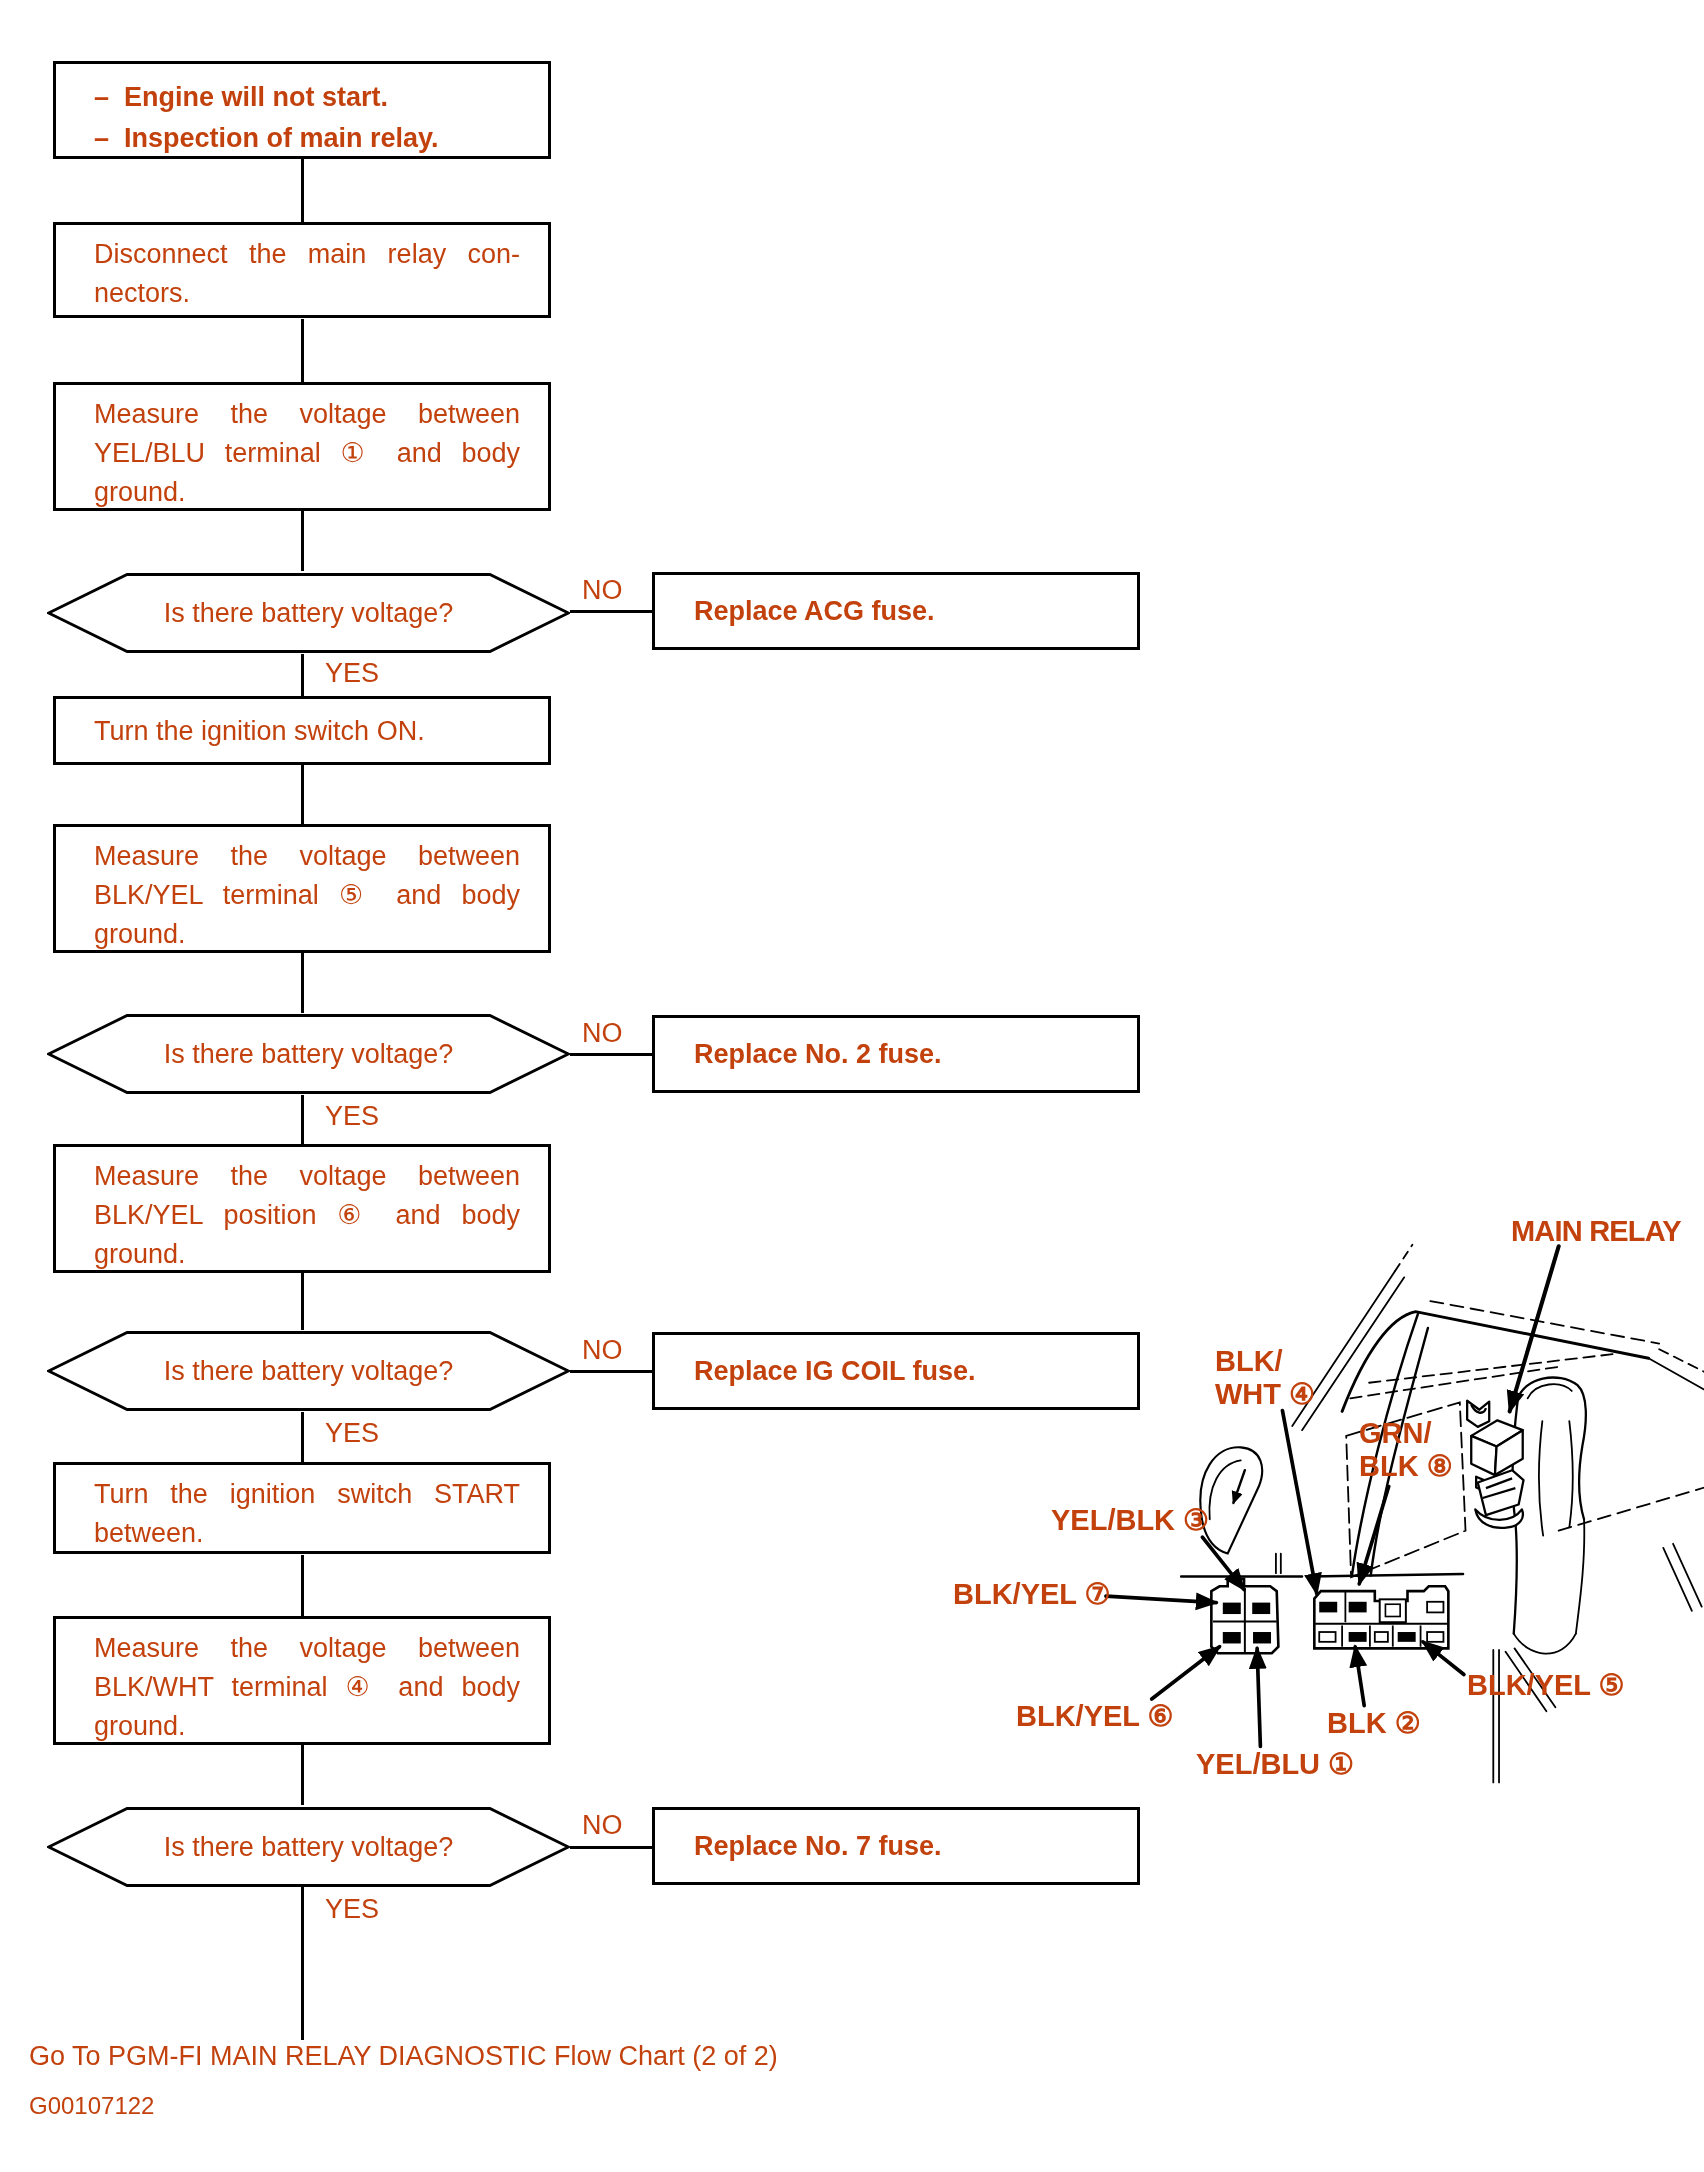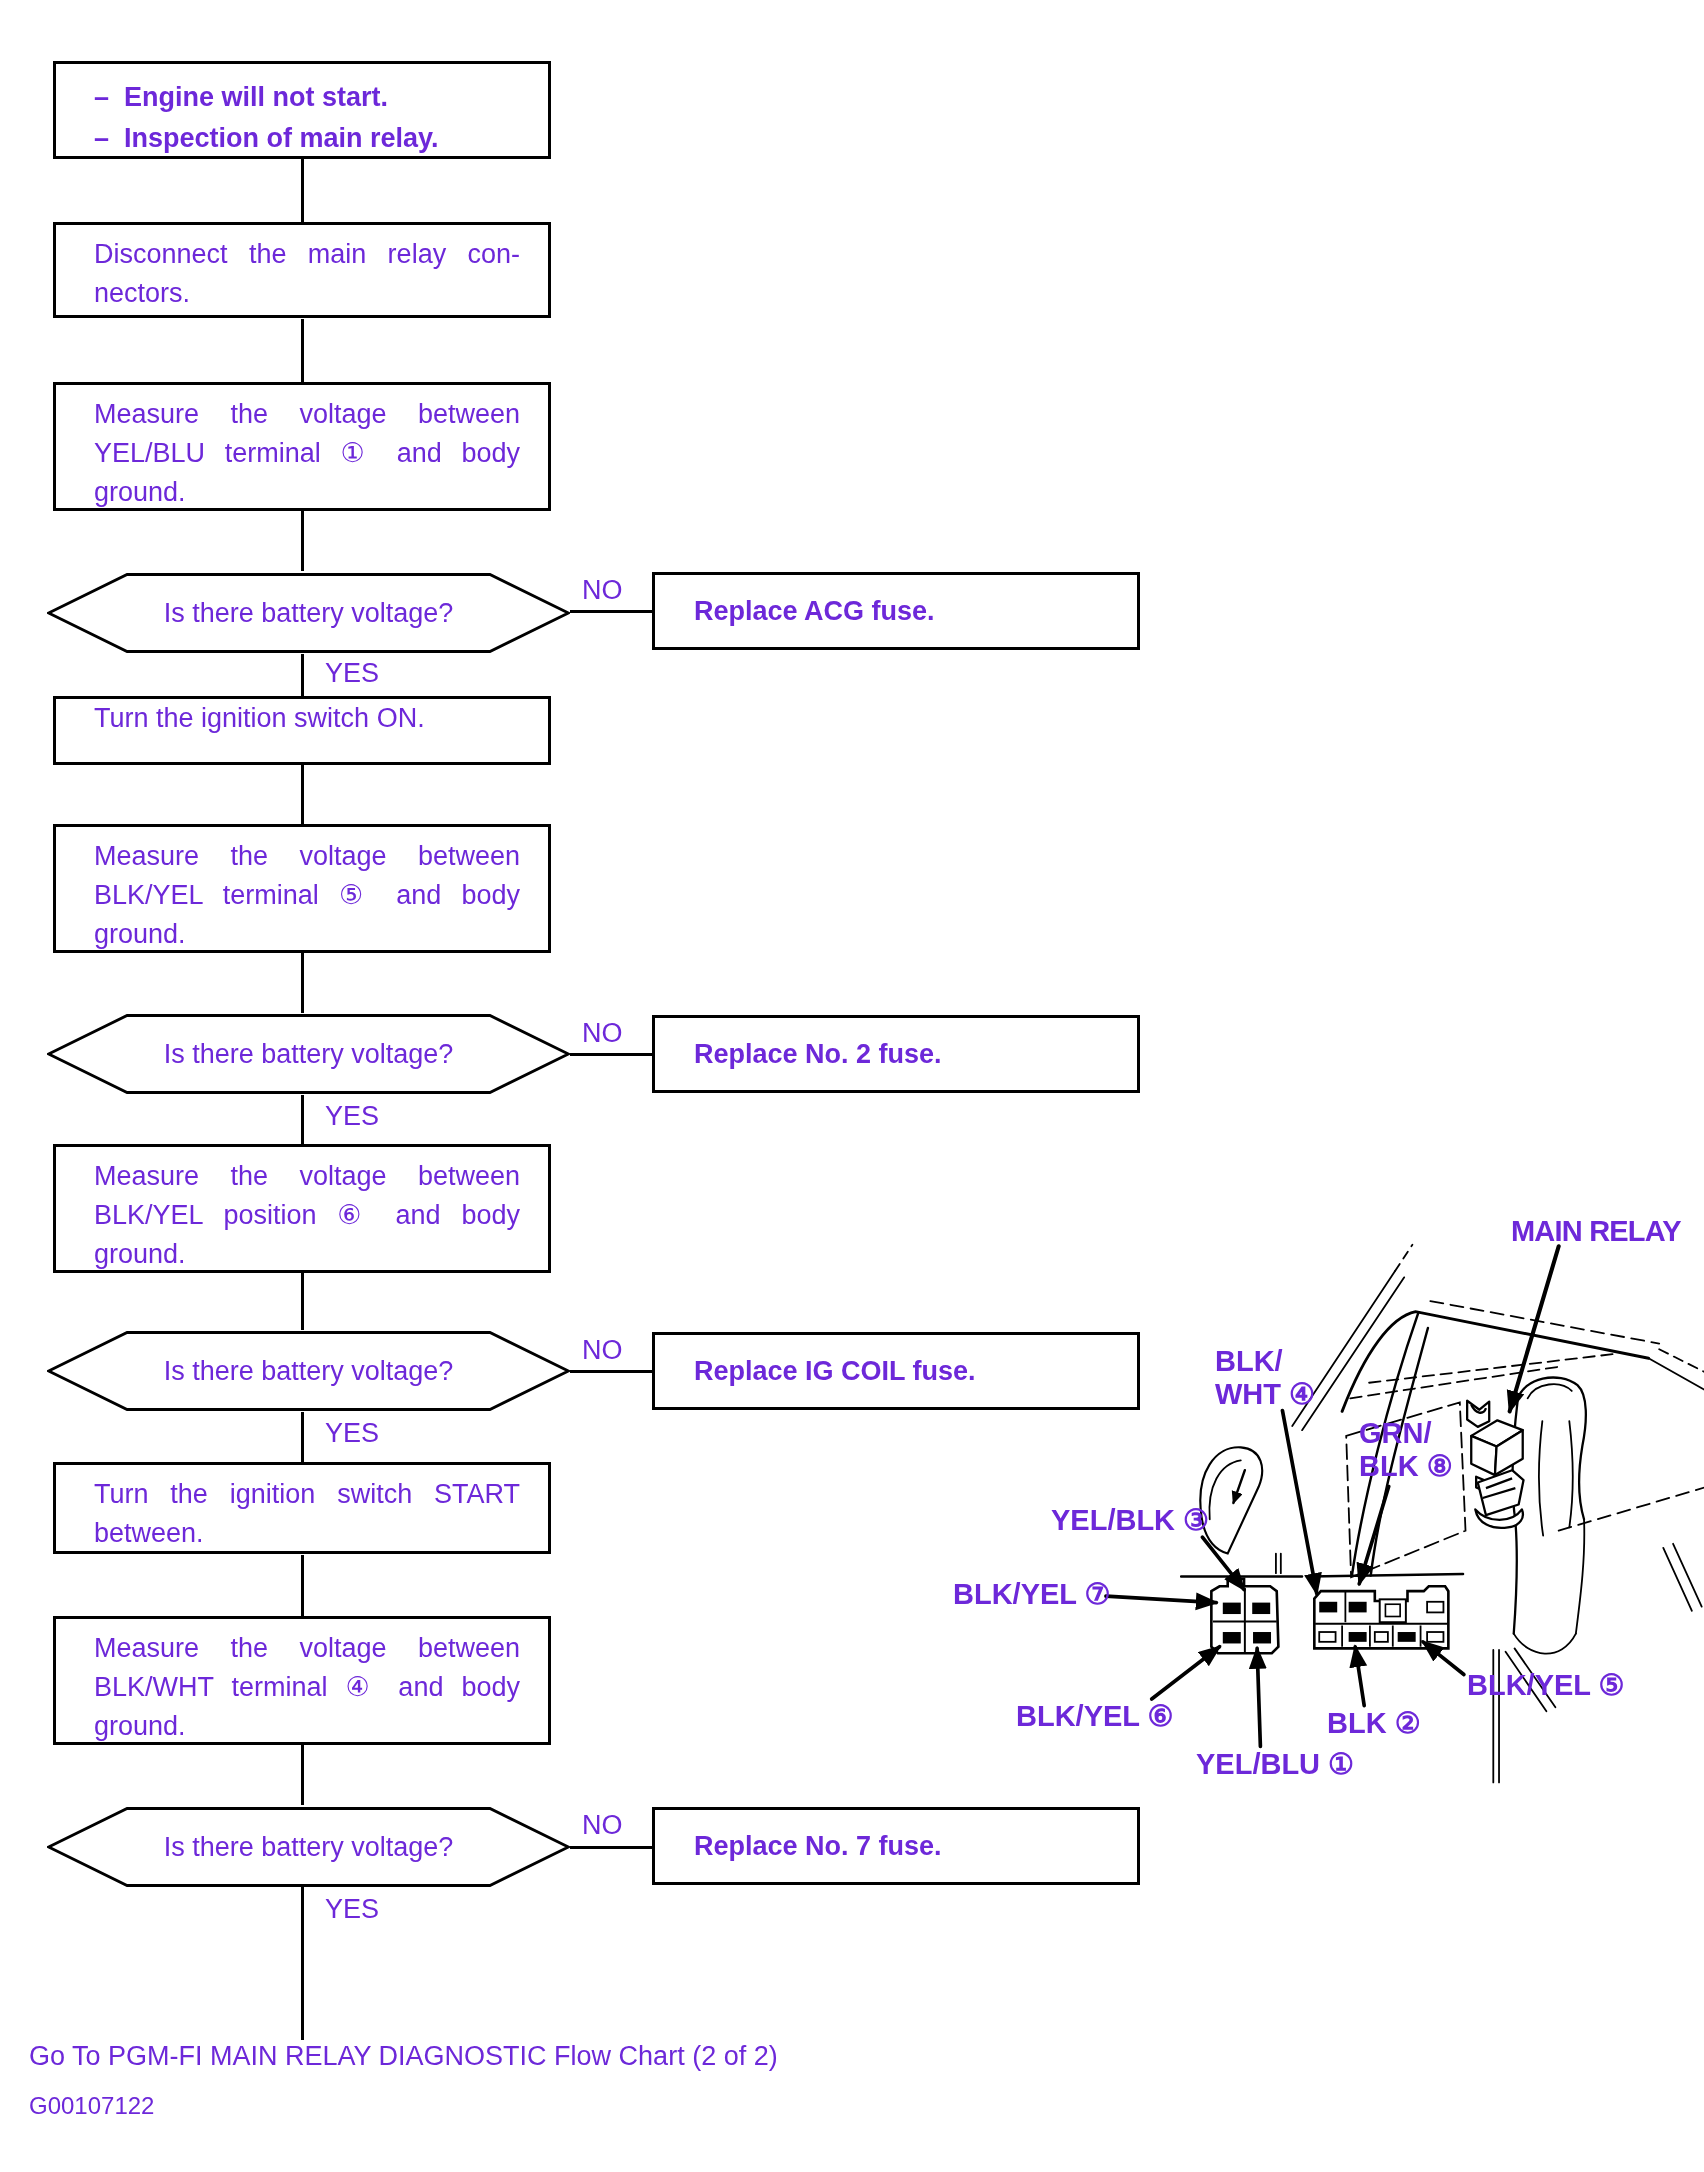--- a/index.html
+++ b/index.html
@@ -1,18 +1,18 @@
 <!DOCTYPE html>
 <html style="font-size:13px"><head>
 <meta charset="utf-8">
 <style>
   html,body{margin:0;padding:0;background:#fff;}
   .canvas{
     position:relative;width:1704px;height:2172px;background:#fff;
-    font-family:"Liberation Sans",sans-serif;color:#6d28d9;overflow:hidden;
+    font-family:"Liberation Sans",sans-serif;color:#c2410c;overflow:hidden;
   }
   
   .pbox{
     position:absolute;left:53px;width:498px;border:3.3px solid #000;box-sizing:border-box;
     font-size:27px;line-height:39px;padding:9.8px 28px 0 38px;background:#fff;
   }
   .pbox .line{text-align:justify;text-align-last:justify;}
   .pbox .line:last-child{text-align:left;text-align-last:left;}
   .pbox.start{font-weight:bold;padding-top:13px;line-height:41px;}
   .pbox.start .line{text-align:left;text-align-last:left;white-space:pre;}
@@ -67,21 +67,21 @@
     </div>
   <div class="pbox" style="top:222px;height:96px">
       <div class="line">Disconnect the main relay con-</div>
       <div class="line">nectors.</div>
     </div>
   <div class="pbox" style="top:382px;height:129px">
       <div class="line">Measure the voltage between</div>
       <div class="line">YEL/BLU terminal ① and body</div>
       <div class="line">ground.</div>
     </div>
-  <div class="pbox" style="top:696px;height:69px;padding-top:0">
+  <div class="pbox" style="top:696px;height:69px;padding-top:13px">
       <div class="line">Turn the ignition switch ON.</div>
     </div>
   <div class="pbox" style="top:824px;height:129px">
       <div class="line">Measure the voltage between</div>
       <div class="line">BLK/YEL terminal ⑤ and body</div>
       <div class="line">ground.</div>
     </div>
   <div class="pbox" style="top:1144px;height:129px">
       <div class="line">Measure the voltage between</div>
       <div class="line">BLK/YEL position ⑥ and body</div>

